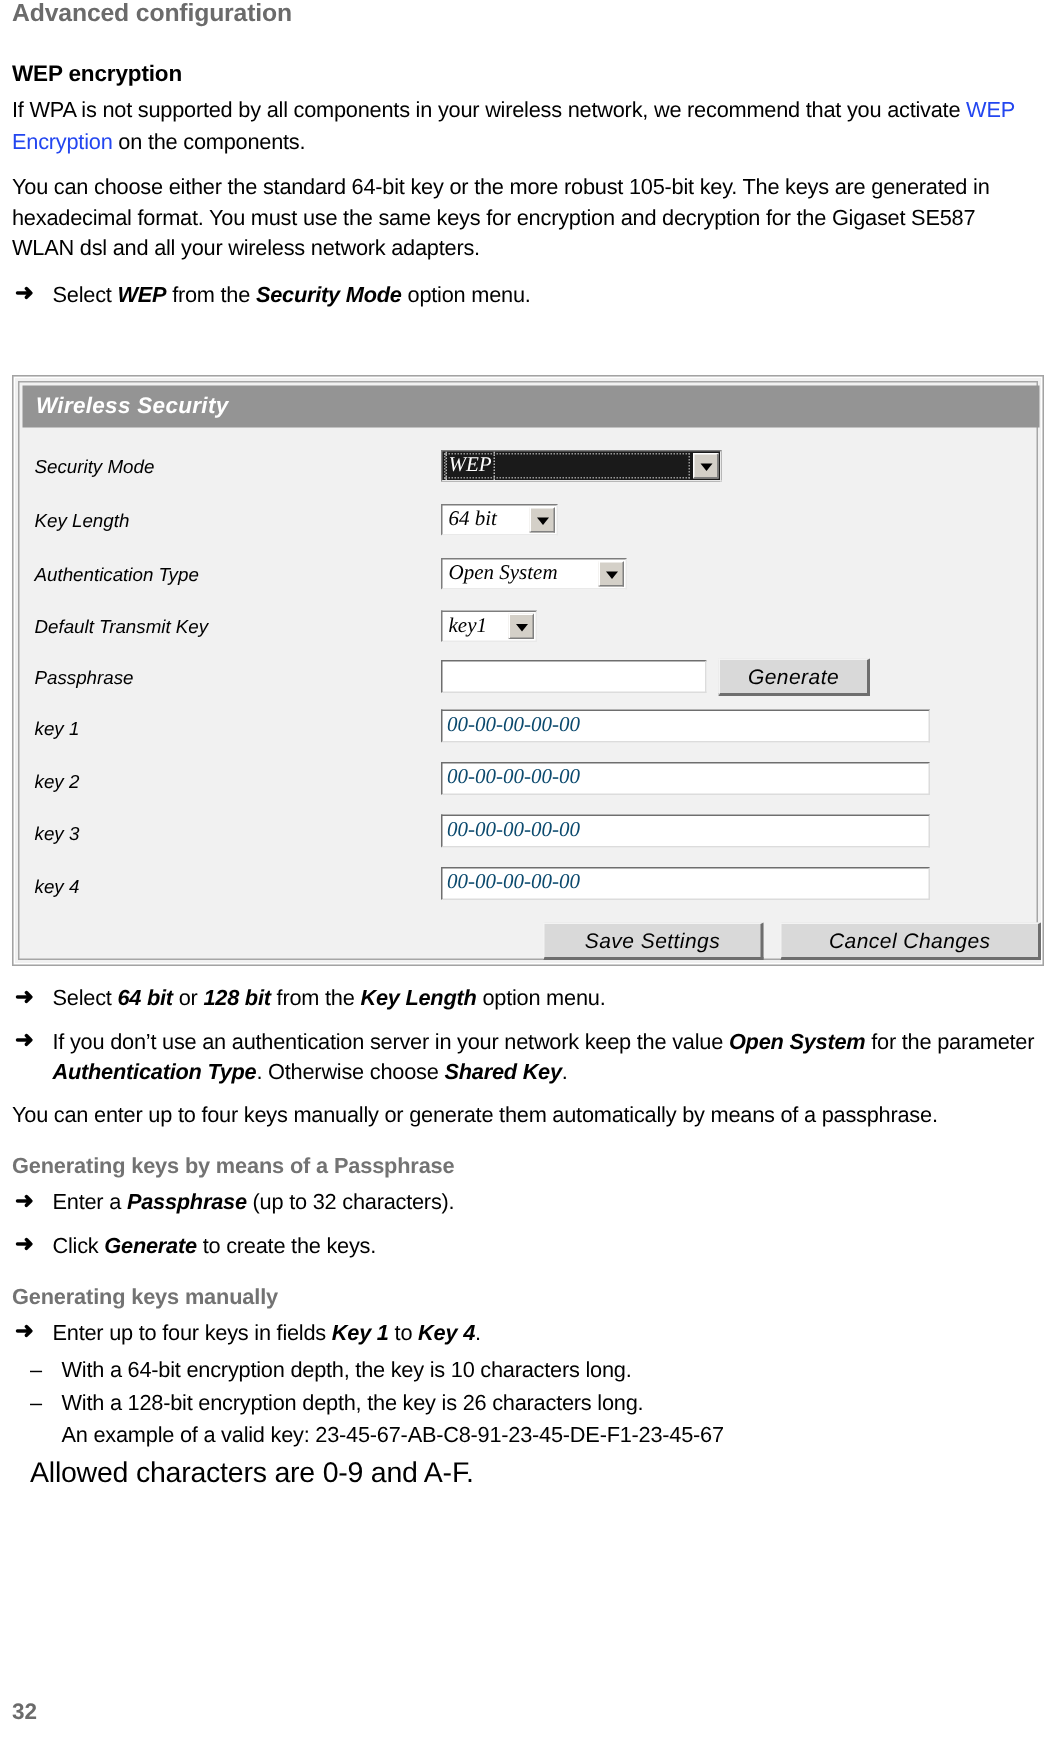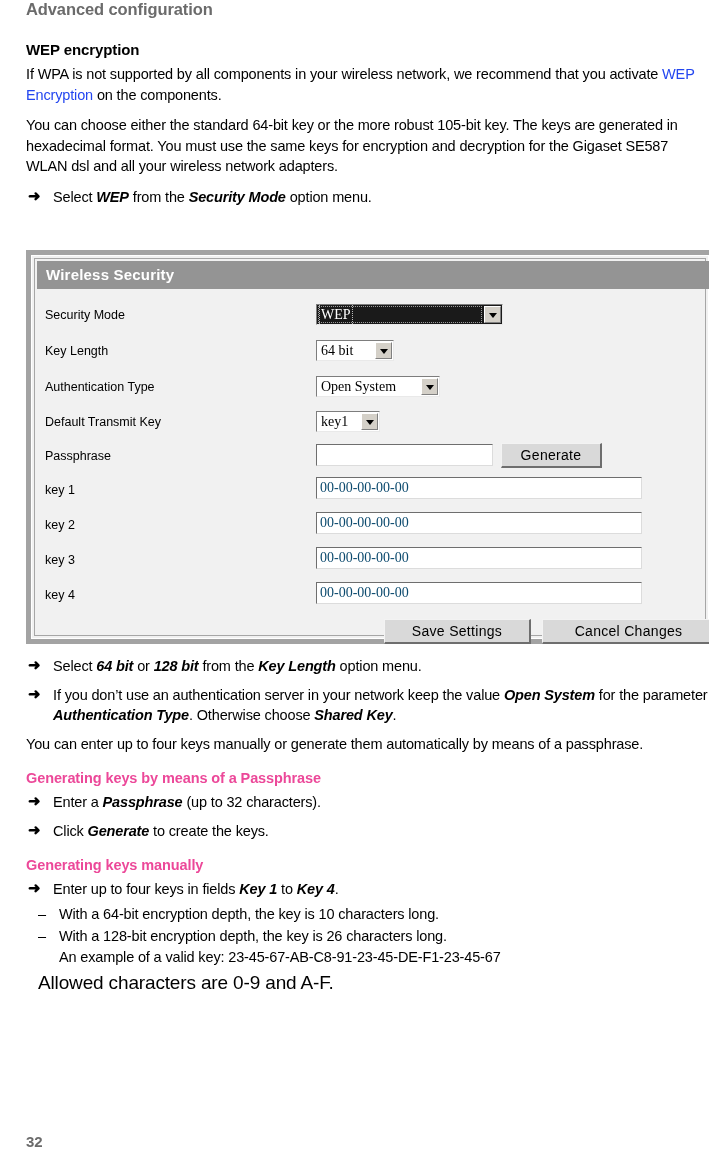--- a/index.html
+++ b/index.html
@@ -11,21 +11,21 @@
     width: 709px;
     height: 1172px;
     position: relative;
     font-family: "Liberation Sans", sans-serif;
     color: #000000;
     overflow: hidden;
   }
 
   .page {
     position: absolute;
-    left: 18px; top: 0;
+    left: 0; top: 0;
     width: 582px;
     height: 1172px;
     padding: 0;
   }
 
   
   .running-head {
     position: absolute;
     left: 8px;
     top: 0px;
@@ -46,21 +46,21 @@
   h2.sec-head {
     font-size: 15px;
     font-weight: bold;
     color: #000;
     margin: 0 0 6px 0;
     letter-spacing: -0.1px;
   }
   h3.sub-head {
     font-size: 14.5px;
     font-weight: bold;
-    color: #ec4899;
+    color: #737373;
     margin: 16px 0 6px 0;
     letter-spacing: -0.1px;
   }
   p.para {
     font-size: 14.5px;
     line-height: 20.5px;
     margin: 0 14px 10px 0;
     letter-spacing: -0.15px;
   }
 
@@ -112,24 +112,25 @@
   }
 
   
   .shot {
     position: absolute;
     left: 8px;
     top: 250px;
     width: 688px;
     height: 394px;
     background: #f1f1f1;
-    border: 5px solid #a3a3a3;
+    border: 1px solid #a3a3a3;
     box-sizing: border-box;
     box-shadow: 0 0 0 1px #ffffff inset;
     font-family: "Liberation Sans", sans-serif;
+    font-style: italic;
   }
   .shot-inner {
     position: absolute;
     left: 3px; top: 3px; right: 3px; bottom: 3px;
     background: #f1f1f1;
     border: 1px solid #a6a6a6;
     box-sizing: border-box;
   }
   .shot-title {
     position: absolute;

